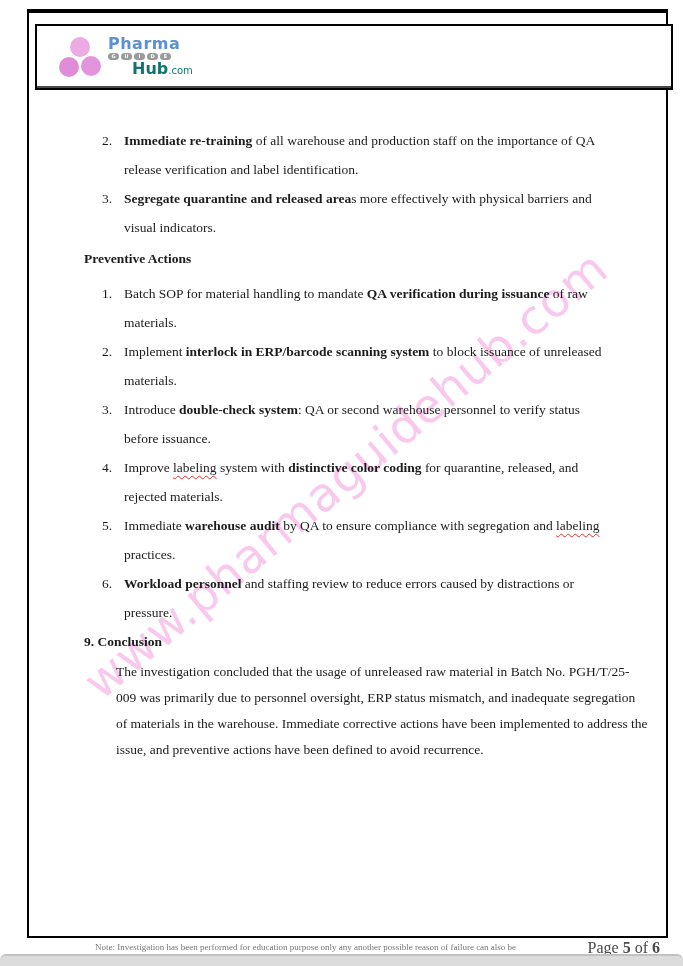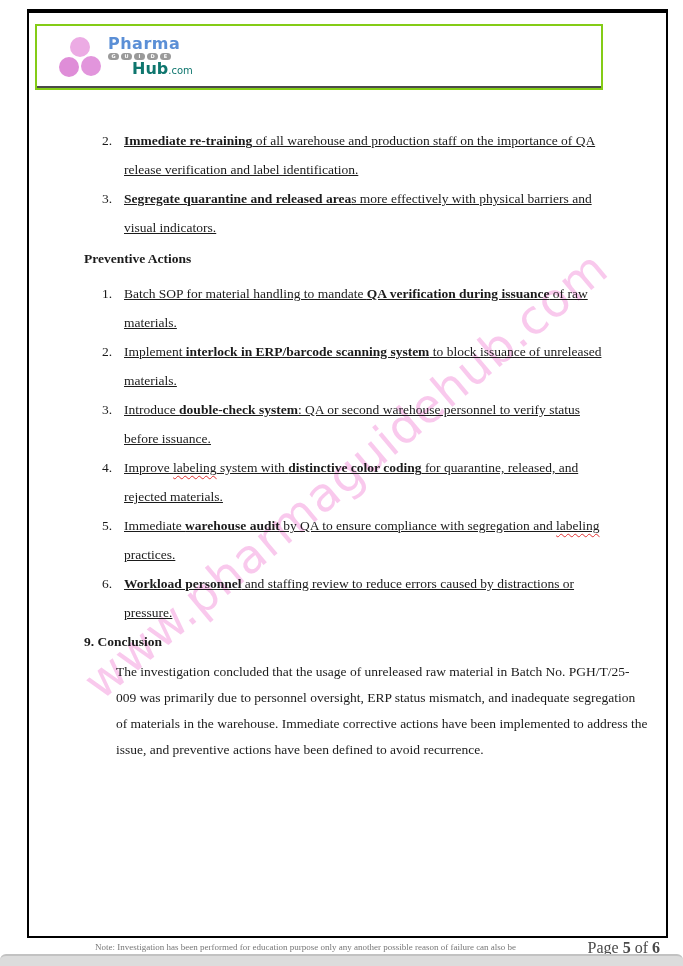--- a/index.html
+++ b/index.html
@@ -16,22 +16,22 @@
   }
 
   
   .outer-box {
     position:absolute; left:27px; top:9px; width:641px; height:929px;
     border:2px solid #000; border-top-width:4px; z-index:2; background:transparent;
   }
 
   
   .header-table {
-    position:absolute; left:6px; top:11px; width:568px;
-    border:2px solid #84cc16; background:#fff;
+    position:absolute; left:6px; top:11px; width:638px;
+    border:2px solid #000000; background:#fff;
   }
   .header-row1 { display:flex; align-items:center; height:62px; border-bottom:2px solid #4a4a4a; }
   .logo { display:flex; align-items:center; gap:6px; padding-left:22px; width:160px; flex:0 0 auto; }
   .logo-circles { position:relative; width:43px; height:42px; flex:0 0 auto; }
   .circle { position:absolute; width:20px; height:20px; border-radius:50%; }
   .circle.top    { left:11px; top:2px;  background:#ecabe4; }
   .circle.bleft  { left:0px;  top:22px; background:#df8dd8; }
   .circle.bright { left:22px; top:21px; background:#e295dc; }
   .logo-text { display:flex; flex-direction:column; line-height:1; font-family:"DejaVu Sans", sans-serif; }
   .logo-pharma { color:#5b8fd6; font-size:16px; font-weight:bold; letter-spacing:.5px; }
@@ -48,21 +48,21 @@
     text-align:center; color:#5a5a5a; font-weight:bold; font-size:13.5px;
     line-height:17px; padding:3px 0 4px 0;
   }
 
   
   .content { position:absolute; left:55px; top:113px; width:540px; z-index:3;
     font-size:13.5px; color:#1b1b1b; }
   .list { margin-left:18px; }
   .li { display:flex; line-height:29px; }
   .li .num { width:22px; flex:0 0 auto; }
-  .li .txt { width:493px;text-decoration:underline; }
+  .li .txt { width:493px; }
   .b { font-weight:bold; }
   .sq { text-decoration-line:underline; text-decoration-style:wavy;
         text-decoration-color:#e03232; text-decoration-thickness:1px; text-underline-offset:3px; }
   .section-heading { font-weight:bold; line-height:29px; margin-top:2px; }
   .list2 { margin-top:6px; }
   .conclusion-heading { font-weight:bold; line-height:29px; }
   .para { width:533px; line-height:26px; margin-top:3px;margin-left:32px; }
   .para + .para { margin-top:6px; }
 
   

